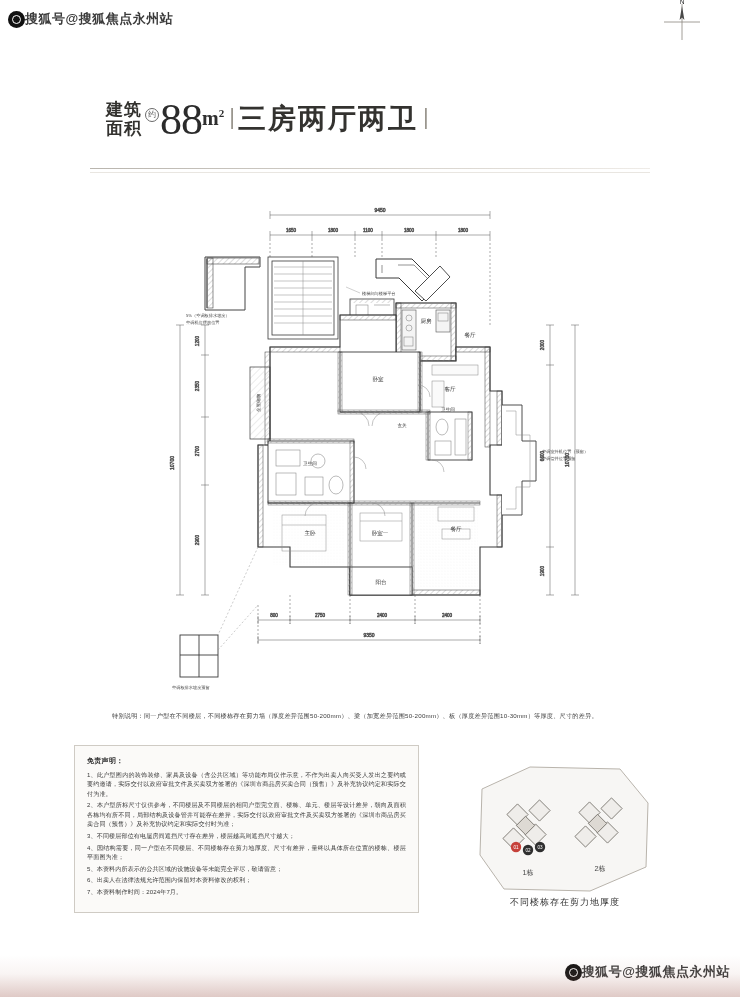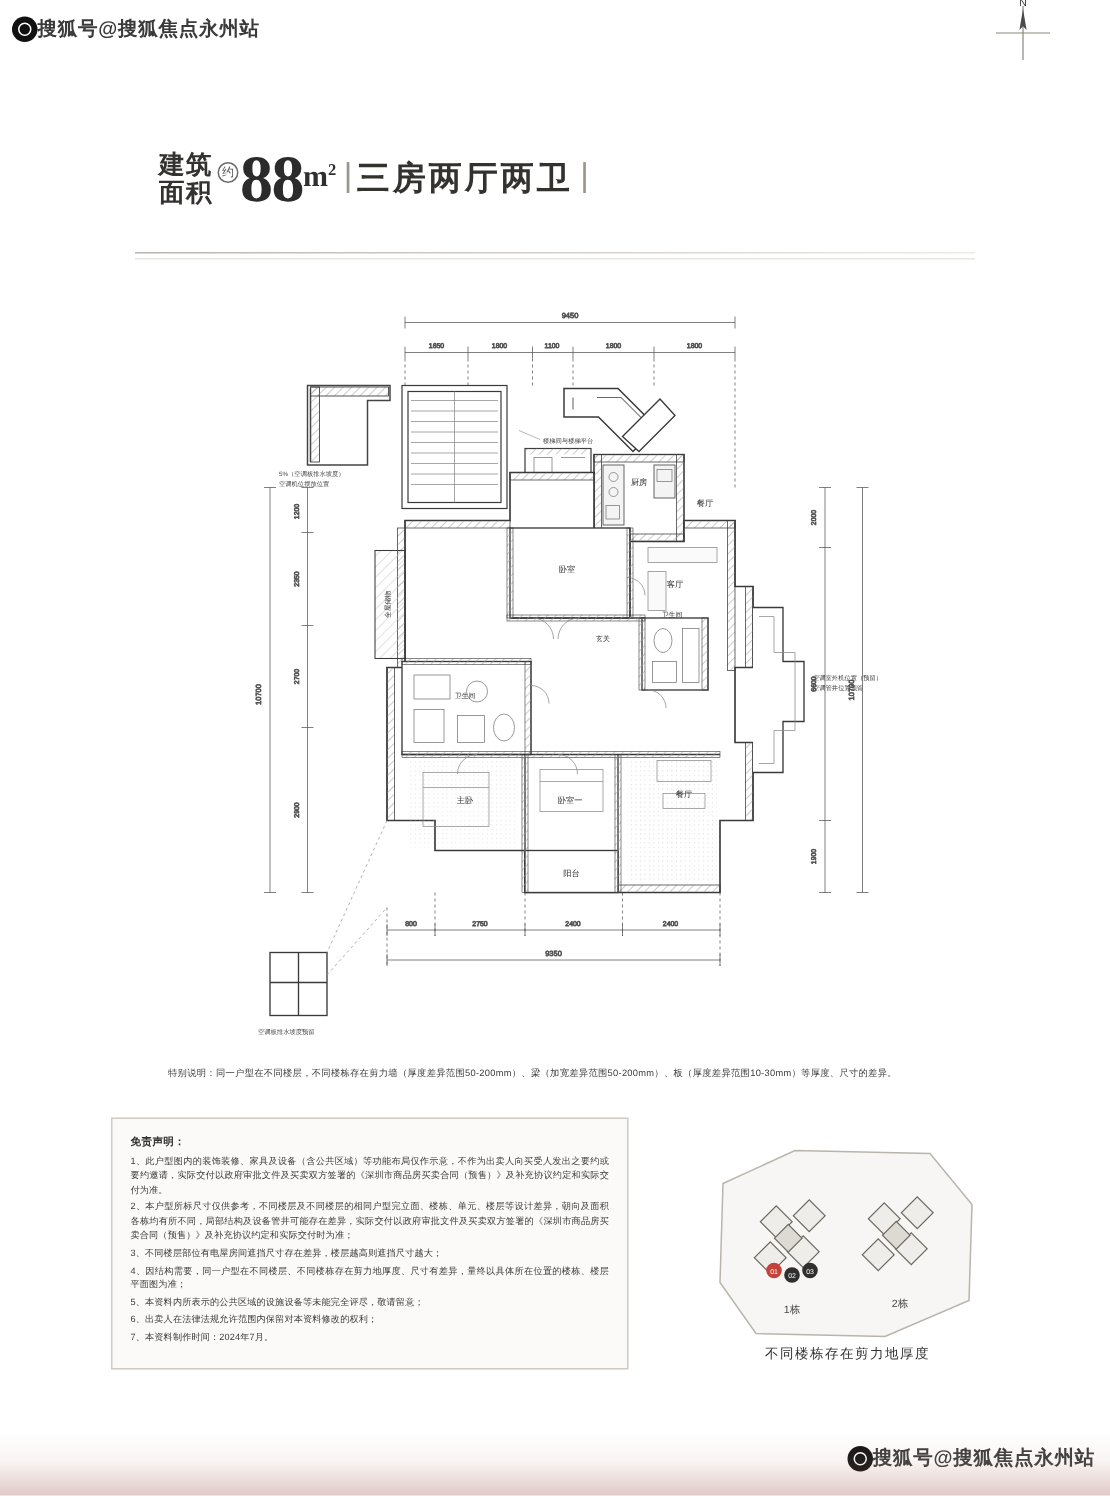--- a/index.html
+++ b/index.html
@@ -99,21 +99,21 @@
     width: 12px; height: 12px;
     border: 1px solid #6a6a6a;
     border-radius: 50%;
     text-align: center;
     line-height: 11px;
     font-size: 8px;
   }
   .title-num {
     font-size: 44px;
     line-height: 44px;
-    font-weight: bold;
+    font-weight: normal;
     color: #2b2b2b;
     letter-spacing: -1px;
     font-family: "Liberation Serif", serif;
   }
   .title-unit {
     font-size: 20px;
     font-weight: bold;
     padding-bottom: 4px;
     font-family: Liberation Serif, serif;
   }
@@ -122,21 +122,21 @@
     vertical-align: super;
     font-weight: bold;
   }
   .title-sep {
     font-size: 22px;
     color: #9a968e;
     padding: 0 3px 6px 5px;
     font-weight: 300;
   }
   .title-rooms {
-    font-size: 22px;
+    font-size: 28px;
     letter-spacing: 2px;
     font-weight: 600;
     color: #33322f;
     padding-bottom: 3px;
   }
 
   
   .plan {
     position: absolute;
     left: 150px;

